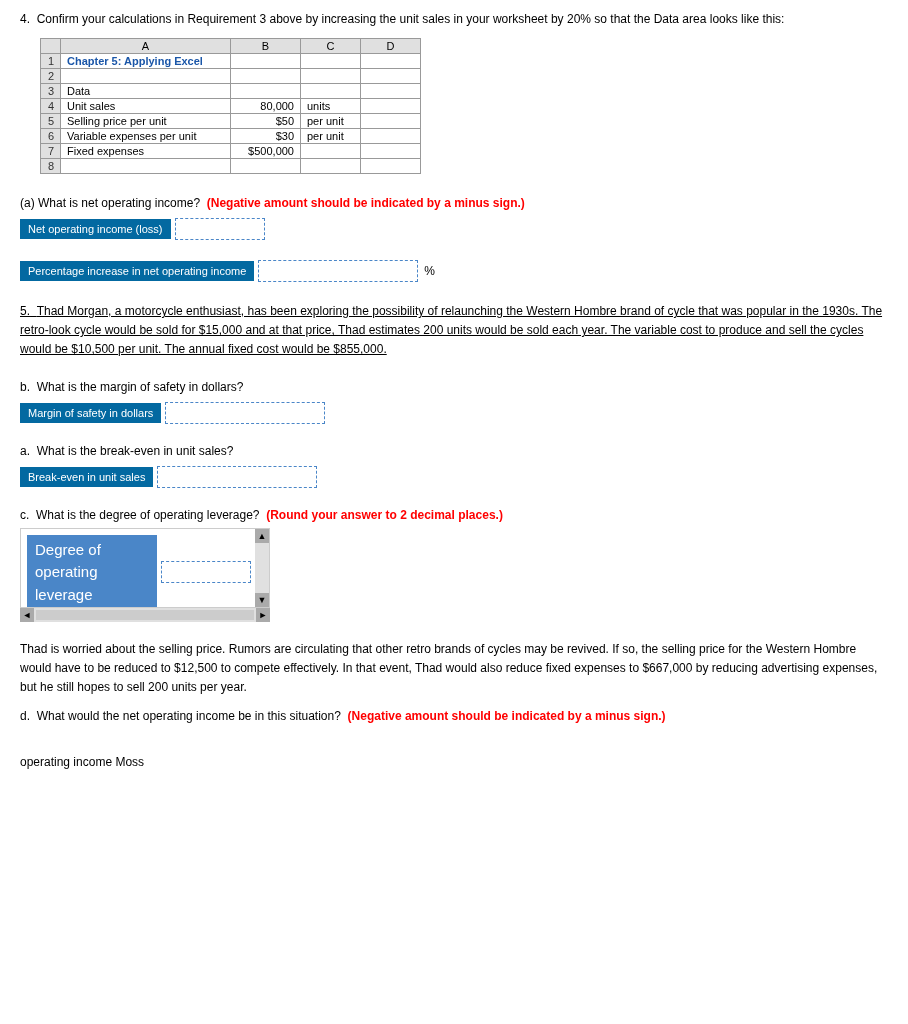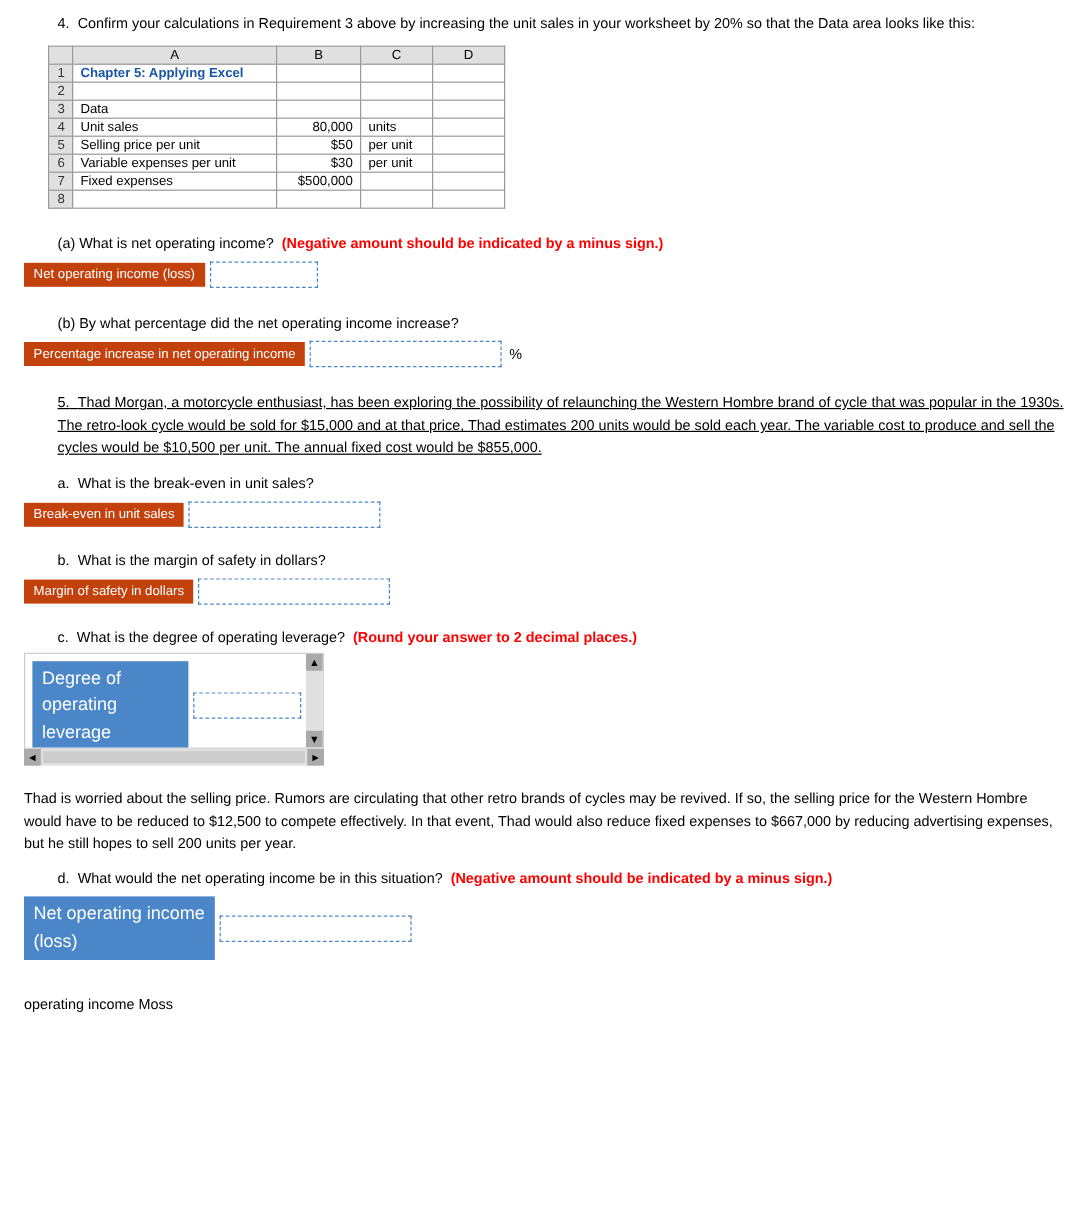--- a/index.html
+++ b/index.html
@@ -11,35 +11,34 @@
       width: 908px;
       min-height: 1024px;
       padding: 10px 20px;
     }
     .question-block {
       margin-bottom: 18px;
     }
     .question-text {
       margin-bottom: 6px;
       line-height: 1.5;
-      margin-left: 28px;
     }
     .red-bold {
       color: red;
       font-weight: bold;
     }
     .answer-row {
       display: flex;
       align-items: center;
       gap: 4px;
       margin-top: 6px;
       margin-bottom: 6px;
     }
     .answer-label {
-      background-color: #c2410c;
+      background-color: #0369a1;
       color: #fff;
       padding: 4px 8px;
       font-size: 11px;
       min-width: 130px;
       text-align: left;
     }
     .answer-label-wide {
       min-width: 230px;
     }
     .answer-input {
@@ -284,54 +283,51 @@
     <span>(a) What is net operating income?</span>
     &nbsp;<span class="red-bold">(Negative amount should be indicated by a minus sign.)</span>
   </div>
   <div class="answer-row">
     <div class="answer-label">Net operating income (loss)</div>
     <input class="answer-input" type="text" style="">
   </div>
 </div>
 
 <div class="question-block" style="margin-top:20px;">
-  <div class="question-text">
-    <span>(b) By what percentage did the net operating income increase?</span>
-  </div>
   <div class="answer-row">
     <div class="answer-label answer-label-wide">Percentage increase in net operating income</div>
     <input class="answer-input answer-input-wide" type="text" style="">
     <span class="percent-sign">%</span>
   </div>
 </div>
 
 <div class="question-block" style="margin-top:20px;">
   <div class="question-text section-5-text">
     <span>5.</span>
     &nbsp;<span>Thad Morgan, a motorcycle enthusiast, has been exploring the possibility of relaunching the Western Hombre brand of cycle that was popular in the 1930s. The retro-look cycle would be sold for $15,000 and at that price, Thad estimates 200 units would be sold each year. The variable cost to produce and sell the cycles would be $10,500 per unit. The annual fixed cost would be $855,000.</span>
   </div>
 
+  <div class="question-block" style="margin-top:18px;">
+    <div class="question-text sub-label">
+      <span>b.</span>
+      &nbsp;<span>What is the margin of safety in dollars?</span>
+    </div>
+    <div class="answer-row">
+      <div class="answer-label">Margin of safety in dollars</div>
+      <input class="answer-input answer-input-wide" type="text" style="">
+    </div>
+  </div>
+
   <div class="question-block" style="margin-top:6px;">
     <div class="question-text sub-label">
       <span>a.</span>
       &nbsp;<span>What is the break-even in unit sales?</span>
     </div>
     <div class="answer-row">
       <div class="answer-label">Break-even in unit sales</div>
-      <input class="answer-input answer-input-wide" type="text" style="">
-    </div>
-  </div>
-
-  <div class="question-block" style="margin-top:18px;">
-    <div class="question-text sub-label">
-      <span>b.</span>
-      &nbsp;<span>What is the margin of safety in dollars?</span>
-    </div>
-    <div class="answer-row">
-      <div class="answer-label">Margin of safety in dollars</div>
       <input class="answer-input answer-input-wide" type="text" style="">
     </div>
   </div>
 
   <div class="question-block" style="margin-top:18px;">
     <div class="question-text sub-label">
       <span>c.</span>
       &nbsp;<span>What is the degree of operating leverage?</span>
       &nbsp;<span class="red-bold">(Round your answer to 2 decimal places.)</span>
     </div>
@@ -367,24 +363,17 @@
 <div class="worried-text">
   <span>Thad is worried about the selling price. Rumors are circulating that other retro brands of cycles may be revived. If so, the selling price for the Western Hombre would have to be reduced to $12,500 to compete effectively. In that event, Thad would also reduce fixed expenses to $667,000 by reducing advertising expenses, but he still hopes to sell 200 units per year.</span>
 </div>
 
 <div class="question-block" style="margin-top:8px;">
   <div class="question-text sub-label">
     <span>d.</span>
     &nbsp;<span>What would the net operating income be in this situation?</span>
     &nbsp;<span class="red-bold">(Negative amount should be indicated by a minus sign.)</span>
   </div>
-  <div class="answer-row">
-    <div class="answer-label-multiline">
-      <span>Net operating income</span><br>
-      <span>(loss)</span>
-    </div>
-    <input class="answer-input answer-input-wide" type="text" style="">
-  </div>
 </div>
 
 <div style="margin-top:30px;">
   <span>operating income Moss</span>
 </div>
 
 </body></html>

